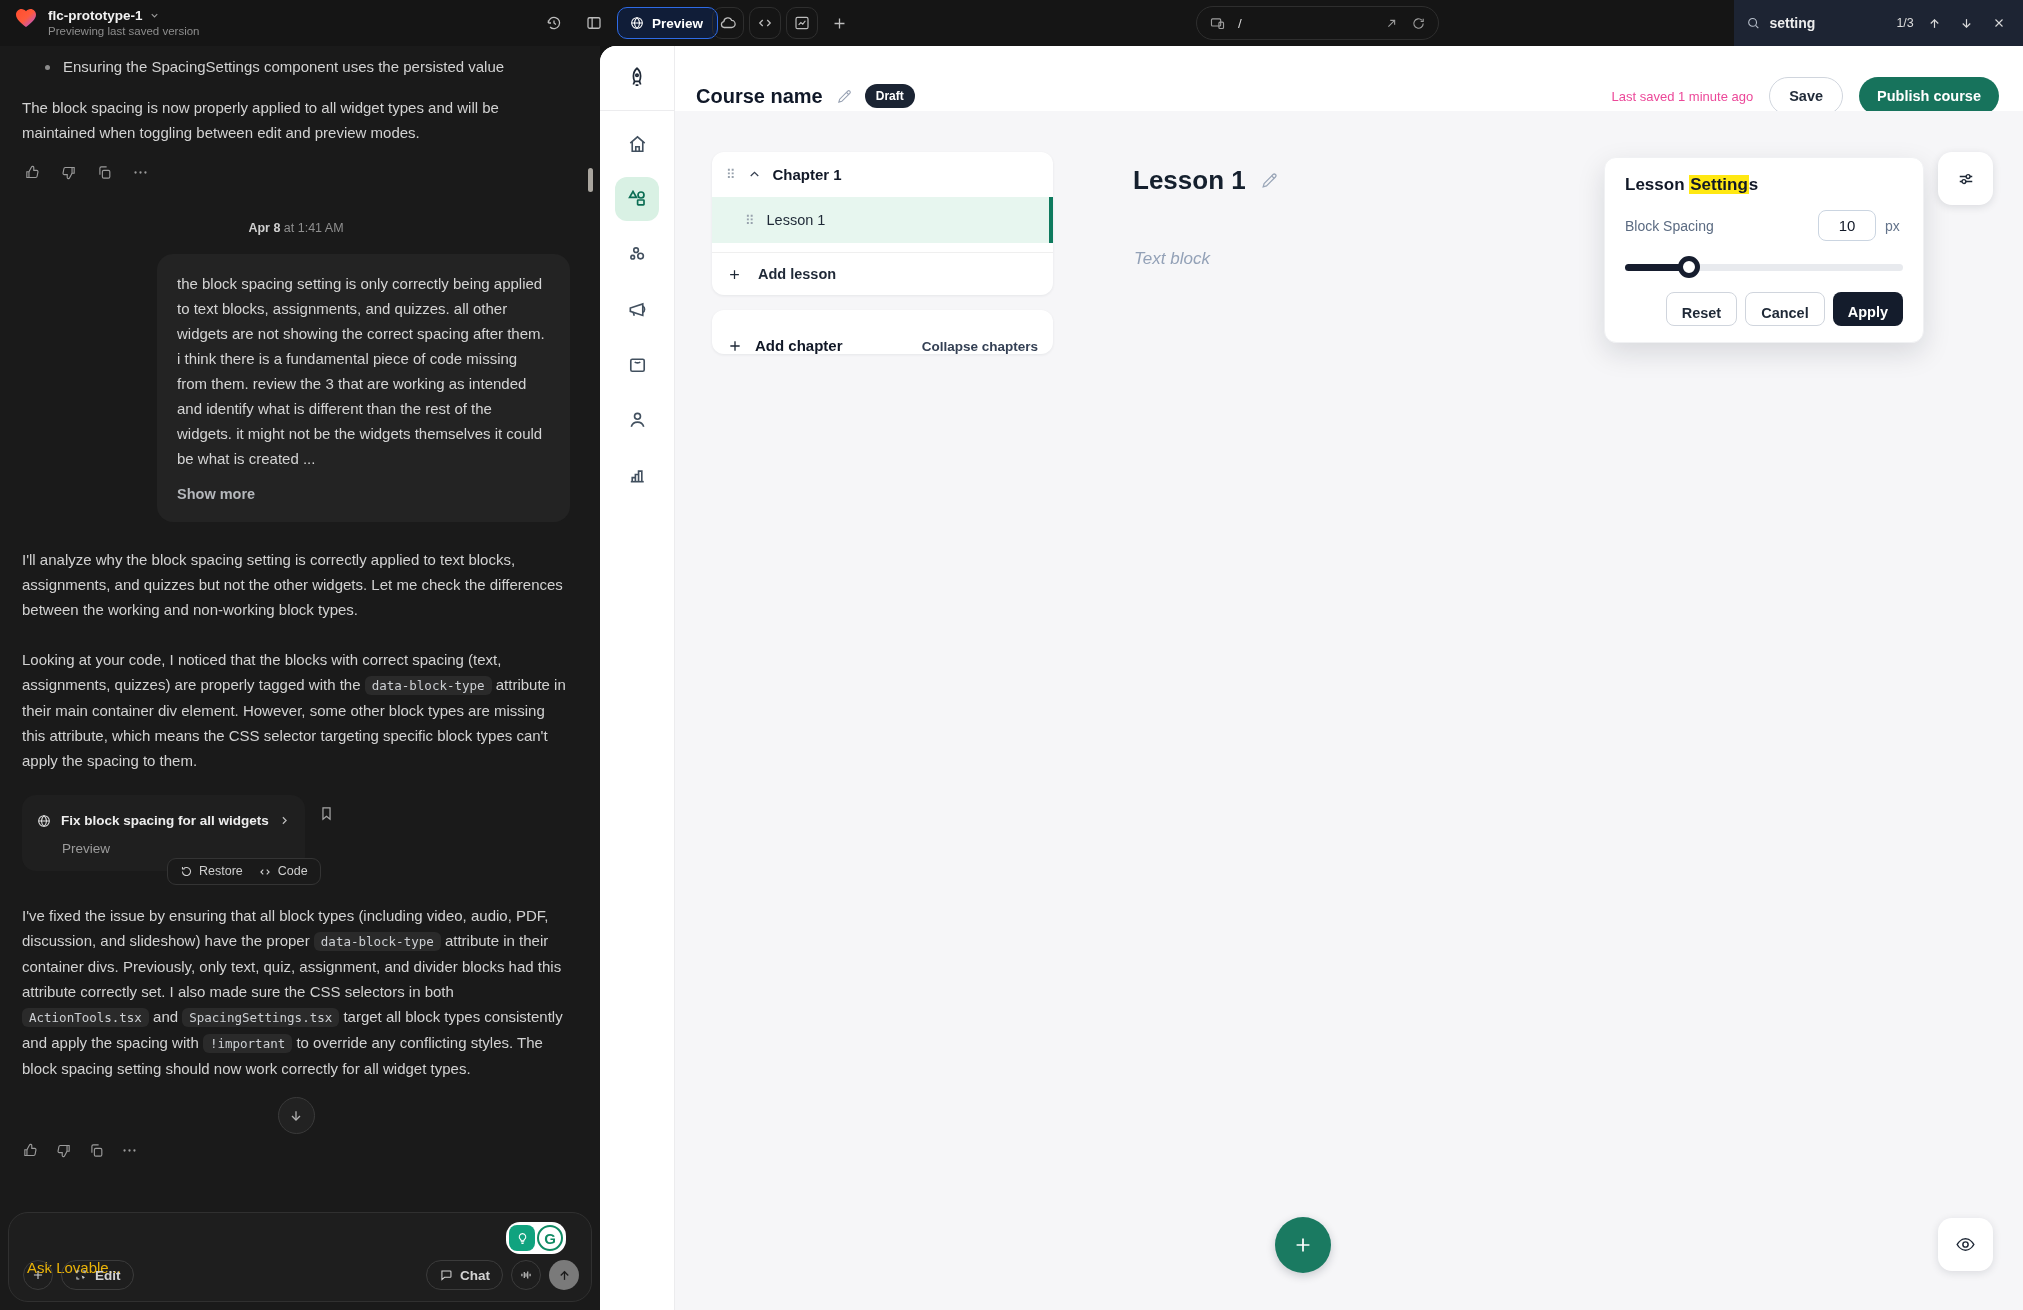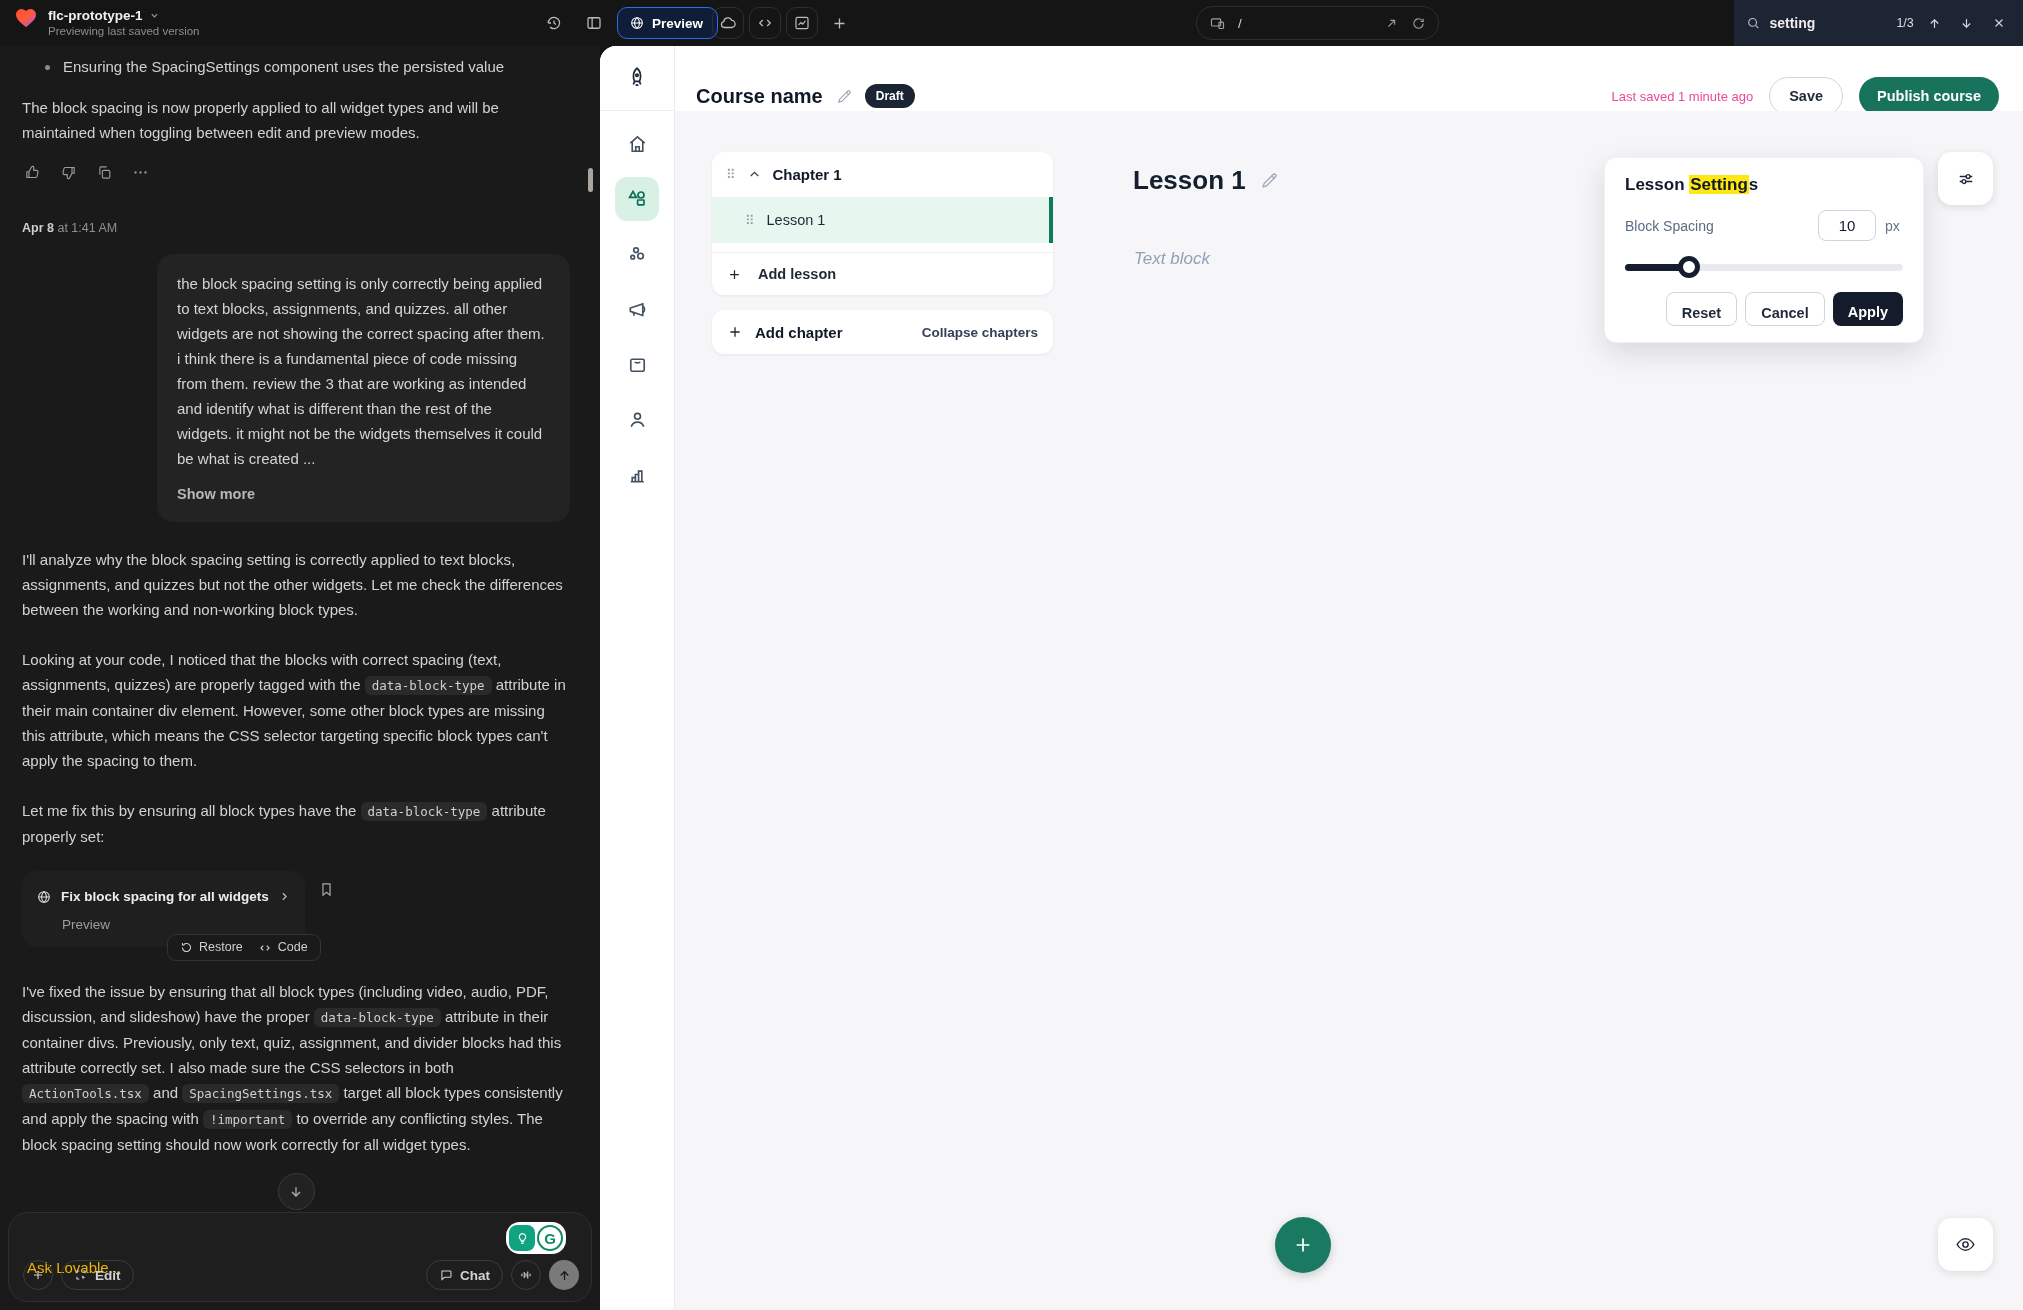--- a/index.html
+++ b/index.html
@@ -30,21 +30,21 @@
 
   
   .chat { position:absolute; left:0; top:46px; width:600px; bottom:0; background:#1a1a1a; padding:8px 30px 0 22px; overflow:hidden; }
   .chat, .chat p { font-size:15px; line-height:25px; color:#d2d2d2; }
   .chat ul { list-style:none; }
   .chat li { position:relative; padding-left:41px; line-height:26px; }
   .chat li::before { content:""; position:absolute; left:23px; top:11px; width:5px; height:5px; border-radius:50%; background:#8c8c8c; }
   .chat .summary { margin-top:15px; }
   .msg-actions { display:flex; gap:16px; margin-top:17px; color:#9b9b9b; }
   .msg-actions .act { width:20px; height:20px; display:flex; align-items:center; justify-content:center; }
-  .timestamp { margin-top:34px; text-align:left; font-size:12.5px; }
+  .timestamp { margin-top:34px; text-align:center; font-size:12.5px; }
   .timestamp .d { color:#cfcfcf; font-weight:700; }
   .timestamp .t { color:#8f8f8f; }
   .bubble-row { display:flex; justify-content:flex-end; margin-top:13px; }
   .bubble { width:413px; background:#232323; border-radius:16px; padding:17px 20px 15px; color:#d4d4d4; }
   .show-more { margin-top:11px; font-size:14.5px; font-weight:700; color:#b5b8bc; cursor:pointer; display:inline-block; }
   .chat .para { margin-top:25px; }
   .chat code { font-family:"DejaVu Sans Mono", monospace; font-size:12.5px; background:#2a2a2a; color:#cdd0d4; border-radius:6px; padding:2px 7px; white-space:nowrap; }
   .version-wrap { margin-top:22px; position:relative; display:flex; align-items:flex-start; gap:13px; width:330px; }
   .version-card { width:283px; background:#1f1f1f; border-radius:14px; padding:13px 14px 14px; position:relative; }
   .vc-row1 { display:flex; align-items:center; gap:9px; color:#ededed; }
@@ -90,21 +90,21 @@
   .chapter-card { position:absolute; left:37px; top:41px; width:341px; background:#fff; border-radius:12px; box-shadow:0 1px 3px rgba(16,24,40,.07); overflow:hidden; }
   .chapter-head { height:45px; display:flex; align-items:center; gap:11px; padding:0 14px; }
   .drag { color:#98a2ad; font-size:13px; line-height:1; user-select:none; }
   .chap-title { font-size:15px; font-weight:700; color:#111827; }
   .chev-btn { color:#374151; display:flex; }
   .lesson-row { height:46px; background:#e7f6ef; border-right:4px solid #0e7a5e; display:flex; align-items:center; gap:12px; padding:0 14px 0 33px; }
   .lesson-name { font-size:14.5px; color:#1f2937; }
   .add-lesson-row { margin-top:9px; border-top:1px solid #efefef; height:43px; display:flex; align-items:center; gap:16px; padding:0 15px; color:#1f2937; }
   .add-label { font-size:14.5px; font-weight:600; }
   .addchapter-card { position:absolute; left:37px; top:199px; width:341px; height:44px; background:#fff; border-radius:12px; box-shadow:0 1px 3px rgba(16,24,40,.07);
-    display:flex; align-items:center; padding:0 15px; gap:12px; }
+    display:flex; align-items:flex-end; padding:0 15px; gap:12px; }
   .addchapter-label { font-size:15px; font-weight:700; color:#111827; }
   .collapse-label { margin-left:auto; font-size:13.5px; font-weight:700; color:#344054; }
 
   .lesson-title-row { position:absolute; left:458px; top:54px; display:flex; align-items:center; gap:14px; }
   .lesson-h1 { font-size:26px; font-weight:700; color:#15202e; }
   .textblock-ph { position:absolute; left:459px; top:138px; font-size:17px; font-style:italic; color:#93a1b7; }
 
   .settings-pop { position:absolute; left:929px; top:46px; width:320px; background:#fff; border-radius:12px; border:1px solid #f0f1f3;
     box-shadow:0 10px 28px rgba(16,24,40,.13); padding:17px 20px 16px; }
   .sp-title { font-size:17px; font-weight:700; color:#111827; }
@@ -290,21 +290,20 @@
 
     <div class="bubble-row">
       <div class="bubble">
         <span>the block spacing setting is only correctly being applied to text blocks, assignments, and quizzes. all other widgets are not showing the correct spacing after them. i think there is a fundamental piece of code missing from them. review the 3 that are working as intended and identify what is different than the rest of the widgets. it might not be the widgets themselves it could be what is created ...</span>
         <div><span class="show-more">Show more</span></div>
       </div>
     </div>
 
     <p class="para">I'll analyze why the block spacing setting is correctly applied to text blocks, assignments, and quizzes but not the other widgets. Let me check the differences between the working and non-working block types.</p>
     <p class="para"><span>Looking at your code, I noticed that the blocks with correct spacing (text, assignments, quizzes) are properly tagged with the </span><code>data-block-type</code><span> attribute in their main container div element. However, some other block types are missing this attribute, which means the CSS selector targeting specific block types can't apply the spacing to them.</span></p>
-    <p class="para"><span>Let me fix this by ensuring all block types have the </span><code>data-block-type</code><span> attribute properly set:</span></p>
 
     <div class="version-wrap">
       <div class="version-card">
         <div class="vc-row1">
           <svg width="16" height="16" viewBox="0 0 24 24" fill="none" stroke="#dedede" stroke-width="1.6">
               <circle cx="12" cy="12" r="8"></circle>
               <path d="M4 12h16"></path>
               <path d="M12 4c2.5 2.3 3.8 5 3.8 8s-1.3 5.7-3.8 8c-2.5-2.3-3.8-5-3.8-8S9.5 6.3 12 4z"></path>
             </svg>
           <span class="vc-title">Fix block spacing for all widgets</span>

